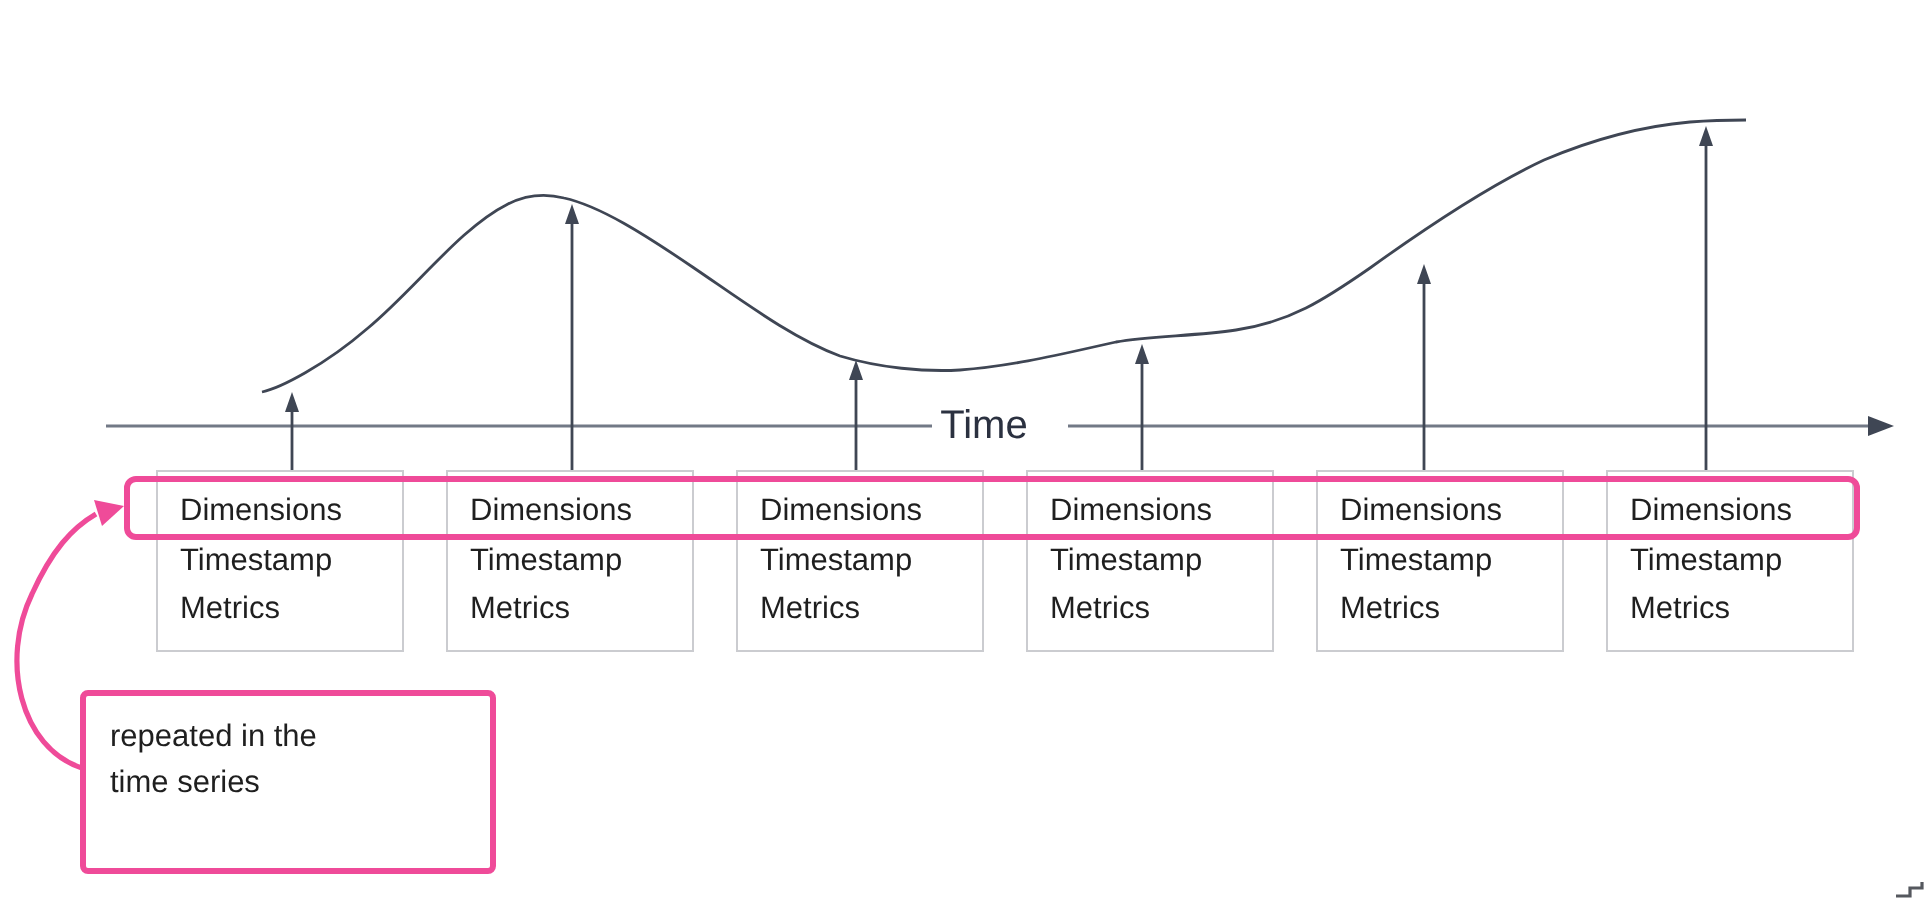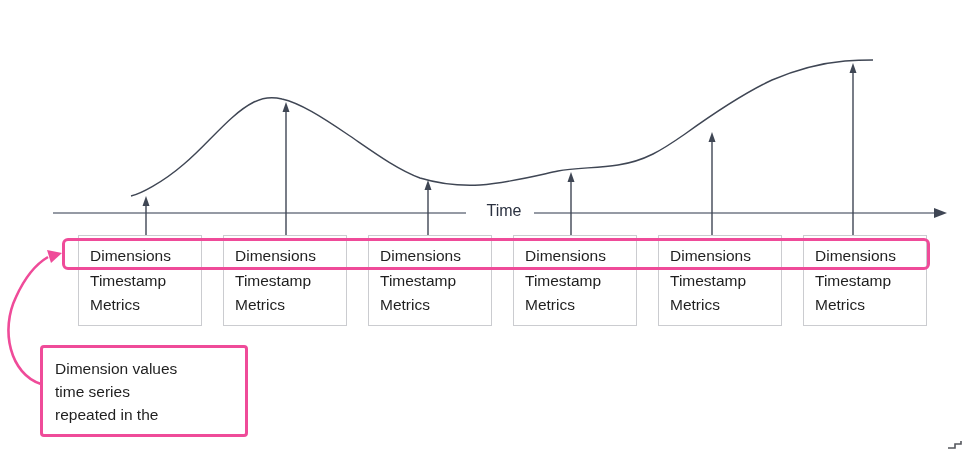--- a/index.html
+++ b/index.html
@@ -7,22 +7,22 @@
     position:relative;
     width:964px;height:450px;
     background:#ffffff;
     overflow:hidden;
     font-family:"Liberation Sans","DejaVu Sans",sans-serif;
     color:#202020;
   }
   #figure-svg{position:absolute;left:0;top:0;width:964px;height:450px;}
   
   .axis-label{
-    position:absolute;left:472px;top:202px;width:64px;
-    text-align:center;font-size:16px;color:#2b3140;background:#ffffff00;
+    position:absolute;left:460px;top:202px;width:64px;
+    text-align:center;font-size:20px;color:#2b3140;background:#ffffff00;
   }
   
   .records-row{
     position:absolute;left:78px;top:235px;width:849px;height:91px;
     display:flex;gap:21px;
   }
   .record-card{
     flex:1 1 0;
     background:#ffffff;
     border:1px solid #cbccd0;
@@ -139,18 +139,17 @@
     <div class="record-card">
       <div>Dimensions</div>
       <div>Timestamp</div>
       <div>Metrics</div>
     </div>
   </div>
 
   <div class="dimensions-band"></div>
 
   <div class="annotation-box">
-    <div>Dimension values</div>
+    <div>repeated in the</div>
     <div>time series</div>
-    <div>repeated in the</div>
   </div>
 
 </div>
 
 </body></html>

